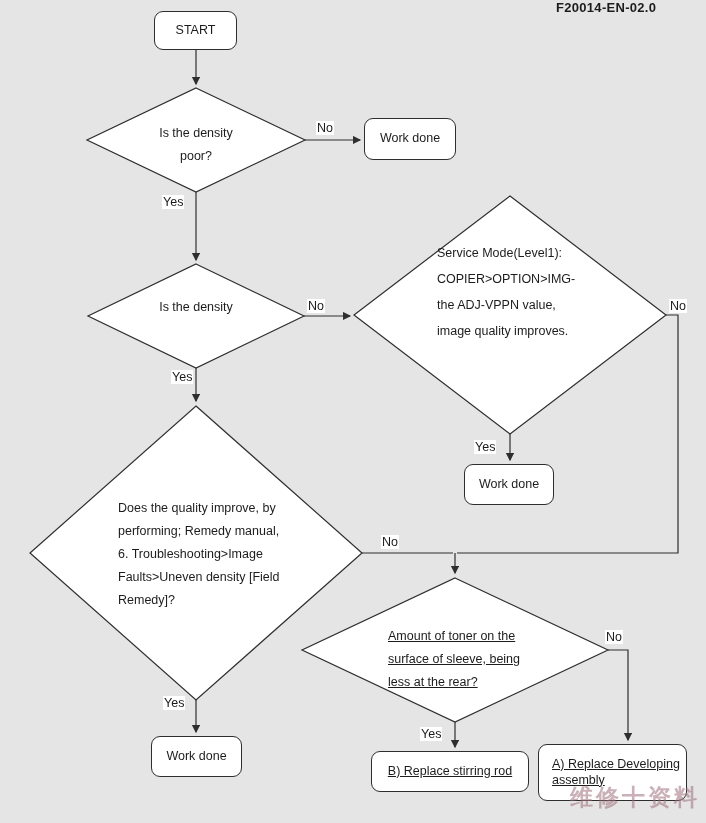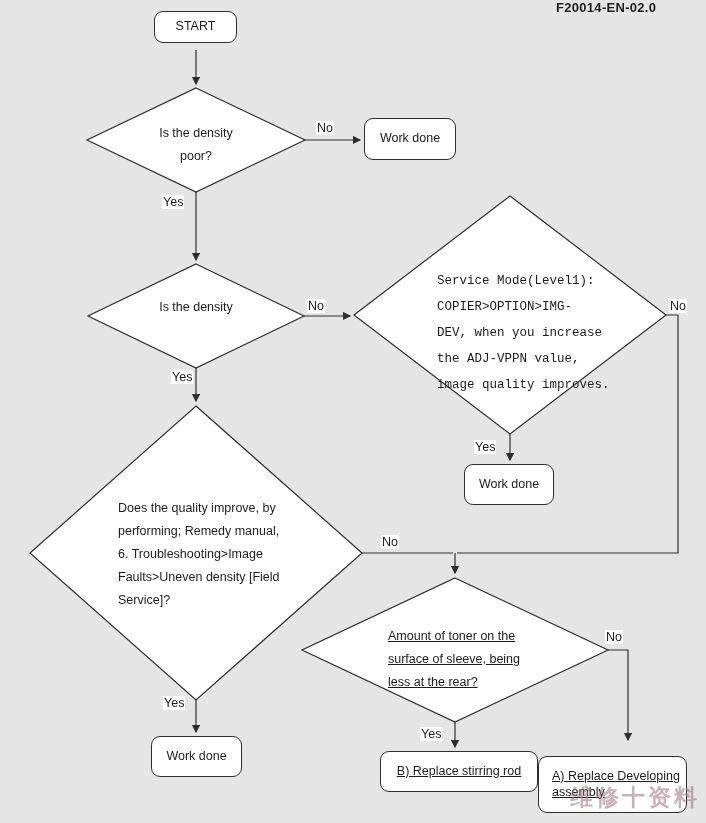--- a/index.html
+++ b/index.html
@@ -98,60 +98,59 @@
 
     <polygon points="196,88 305,140 196,192 87,140" fill="#ffffff" stroke="#2e2e2e" stroke-width="1.2"></polygon>
     <polygon points="196,264 304,316 196,368 88,316" fill="#ffffff" stroke="#2e2e2e" stroke-width="1.2"></polygon>
     <polygon points="510,196 666,315 510,434 354,315" fill="#ffffff" stroke="#2e2e2e" stroke-width="1.2"></polygon>
     <polygon points="196,406 362,553 196,700 30,553" fill="#ffffff" stroke="#2e2e2e" stroke-width="1.2"></polygon>
     <polygon points="455,578 608,650 455,722 302,650" fill="#ffffff" stroke="#2e2e2e" stroke-width="1.2"></polygon>
   </svg>
 
   <div class="doc-id">F20014-EN-02.0</div>
 
-  <div class="box" style="left:154px; top:11px; width:83px; height:32px;text-align:right;">START</div>
+  <div class="box" style="left:154px; top:11px; width:83px; height:39px;text-align:right;">START</div>
 
   <div class="box" style="left:364px; top:118px; width:92px; height:42px;">Work done</div>
 
   <div class="box" style="left:464px; top:464px; width:90px; height:41px;">Work done</div>
 
   <div class="box" style="left:151px; top:736px; width:91px; height:41px;">Work done</div>
 
-  <div class="box" style="left:380px; top:751px; width:158px; height:41px;">
+  <div class="box" style="left:371px; top:751px; width:158px; height:41px;">
     <span class="underlined">B) Replace stirring rod</span>
   </div>
 
-  <div class="box multiline" style="left:538px; top:744px; width:149px; height:57px;margin-top:12px;">
+  <div class="box multiline" style="left:538px; top:744px; width:149px; height:57px;">
     <span class="underlined">A) Replace Developing</span>
     <span class="underlined">assembly</span>
   </div>
 
   <div class="dtext center" style="left:116px; top:122px; width:160px;">
     <div>Is the density</div>
     <div>poor?</div>
   </div>
 
   <div class="dtext center" style="left:116px; top:296px; width:160px;">
     <div>Is the density</div>
   </div>
 
-  <div class="dtext wide" style="left:437px; top:268px;font-family:Liberation Mono, monospace;">
+  <div class="dtext wide" style="left:437px; top:240px;">
     <div>Service Mode(Level1):</div>
     <div>COPIER&gt;OPTION&gt;IMG-</div>
-    <div>DEV, when you increase</div>
     <div>the ADJ-VPPN value,</div>
     <div>image quality improves.</div>
   </div>
 
   <div class="dtext" style="left:118px; top:497px;">
     <div>Does the quality improve, by</div>
     <div>performing; Remedy manual,</div>
     <div>6. Troubleshooting&gt;Image</div>
     <div>Faults&gt;Uneven density [Field</div>
-    <div>Service]?</div>
+    <div>Remedy]?</div>
   </div>
 
   <div class="dtext" style="left:388px; top:625px;text-decoration:underline;">
     <div>Amount of toner on the</div>
     <div>surface of sleeve, being</div>
     <div>less at the rear?</div>
   </div>
 
   <div class="lbl" style="left:316px; top:121px;">No</div>
   <div class="lbl" style="left:162px; top:195px;">Yes</div>

